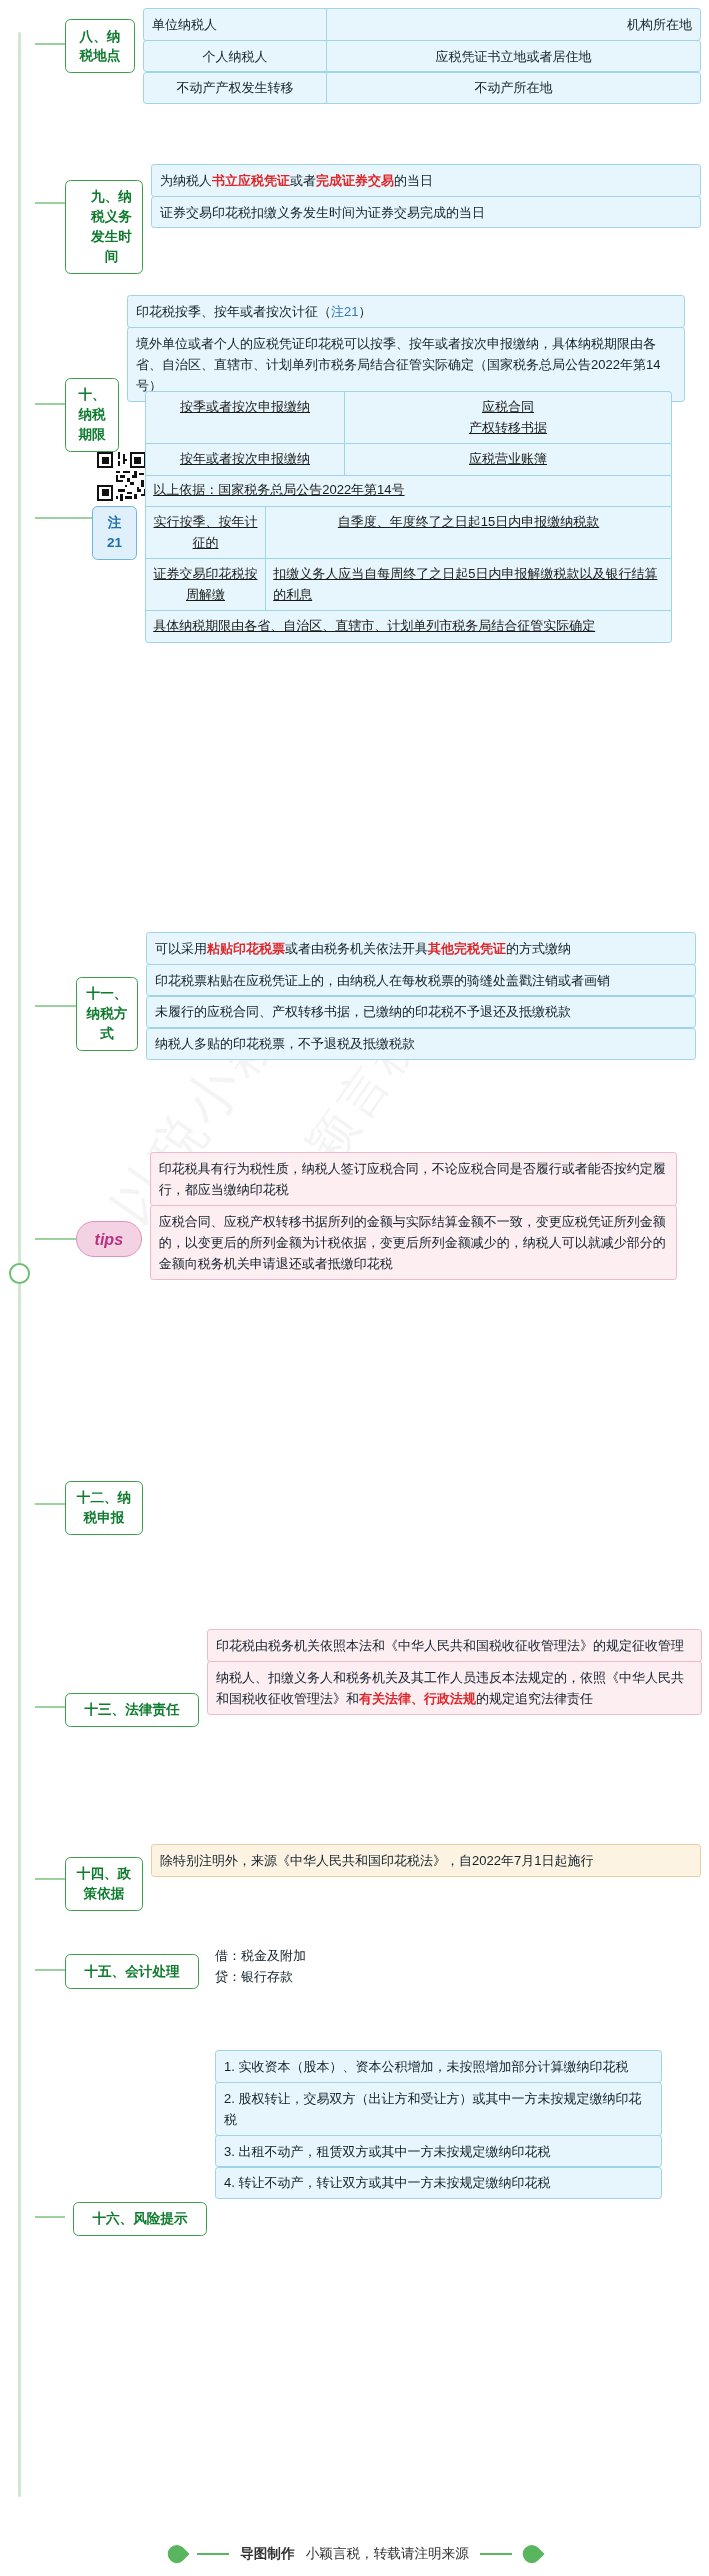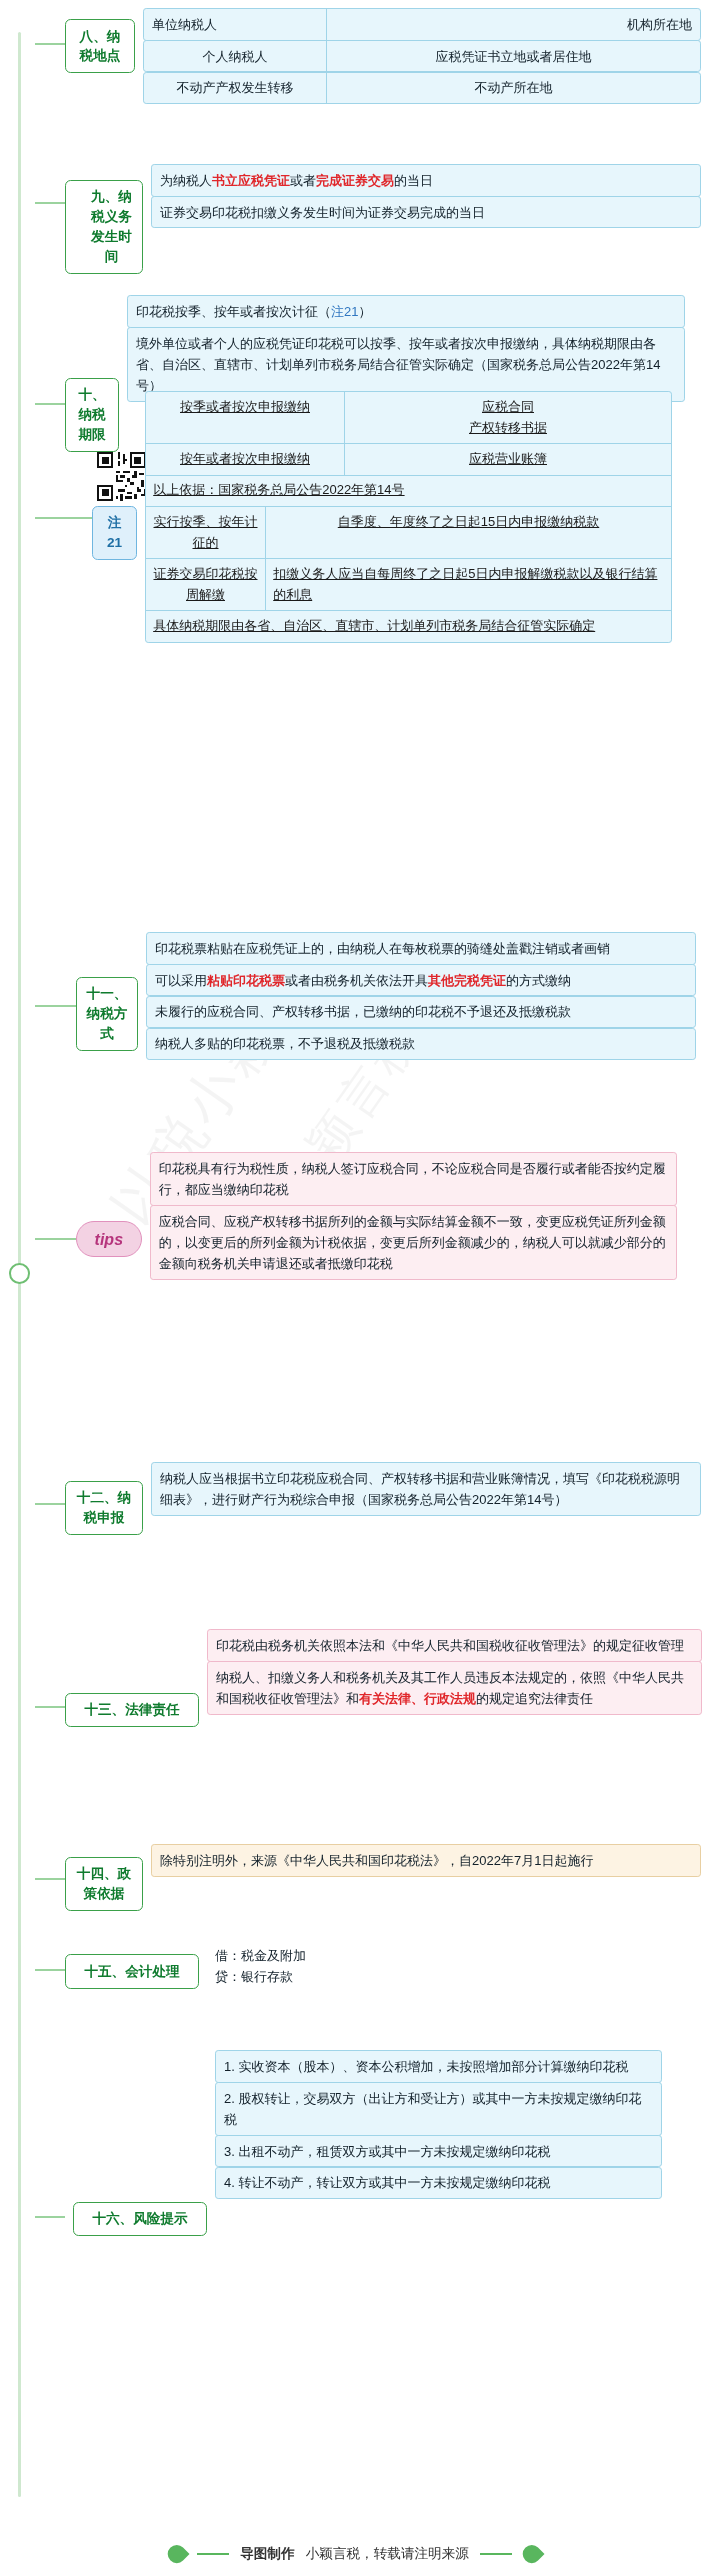--- a/index.html
+++ b/index.html
@@ -238,42 +238,39 @@
           <div class="td r">具体纳税期限由各省、自治区、直辖市、计划单列市税务局结合征管实际确定</div>
         </div>
       </div>
     </div>
   </div>
 
   <div class="row" style="left:35px; top:932px;">
     <div class="hline" style="left:0; top:73px; width:41px;"></div>
     <div class="label" style="margin-left:41px; width:62px; margin-top:45px;">十一、纳税方式</div>
     <div class="cards" style="margin-left:8px; width:550px;">
+      <div class="card">可以采用<span class="redb">粘贴印花税票</span>或者由税务机关依法开具<span class="redb">其他完税凭证</span>的方式缴纳</div>
       <div class="card">印花税票粘贴在应税凭证上的，由纳税人在每枚税票的骑缝处盖戳注销或者画销</div>
-      <div class="card">可以采用<span class="redb">粘贴印花税票</span>或者由税务机关依法开具<span class="redb">其他完税凭证</span>的方式缴纳</div>
       <div class="card">未履行的应税合同、产权转移书据，已缴纳的印花税不予退还及抵缴税款</div>
       <div class="card">纳税人多贴的印花税票，不予退税及抵缴税款</div>
     </div>
   </div>
 
   <div class="row" style="left:35px; top:1152px;">
     <div class="hline" style="left:0; top:86px; width:41px;"></div>
     <div class="label tips" style="margin-left:41px; margin-top:69px;">tips</div>
     <div class="cards" style="margin-left:8px; width:527px;">
       <div class="card pink">印花税具有行为税性质，纳税人签订应税合同，不论应税合同是否履行或者能否按约定履行，都应当缴纳印花税</div>
       <div class="card pink">应税合同、应税产权转移书据所列的金额与实际结算金额不一致，变更应税凭证所列金额的，以变更后的所列金额为计税依据，变更后所列金额减少的，纳税人可以就减少部分的金额向税务机关申请退还或者抵缴印花税</div>
     </div>
   </div>
 
   <div class="row" style="left:35px; top:1462px;">
     <div class="hline" style="left:0; top:41px; width:30px;"></div>
     <div class="label" style="margin-left:30px; width:78px; margin-top:19px;">十二、纳税申报</div>
-    <div class="cards" style="margin-left:8px; width:550px;">
-      <div class="card">纳税人应当根据书立印花税应税合同、产权转移书据和营业账簿情况，填写《印花税税源明细表》，进行财产行为税综合申报（国家税务总局公告2022年第14号）</div>
-    </div>
   </div>
 
   <div class="row" style="left:35px; top:1629px;">
     <div class="hline" style="left:0; top:77px; width:30px;"></div>
     <div class="label" style="margin-left:30px; width:134px; margin-top:64px;">十三、法律责任</div>
     <div class="cards" style="margin-left:8px; width:495px;">
       <div class="card pink">印花税由税务机关依照本法和《中华人民共和国税收征收管理法》的规定征收管理</div>
       <div class="card pink">纳税人、扣缴义务人和税务机关及其工作人员违反本法规定的，依照《中华人民共和国税收征收管理法》和<span class="redb">有关法律、行政法规</span>的规定追究法律责任</div>
     </div>
   </div>

